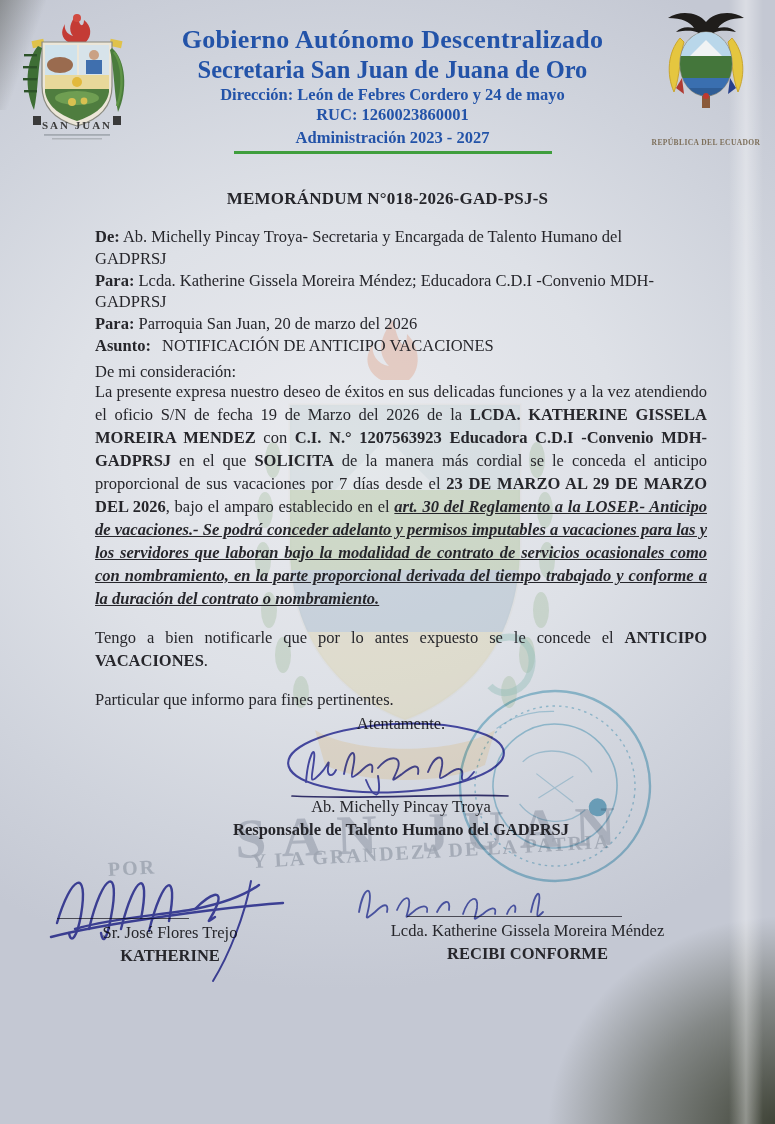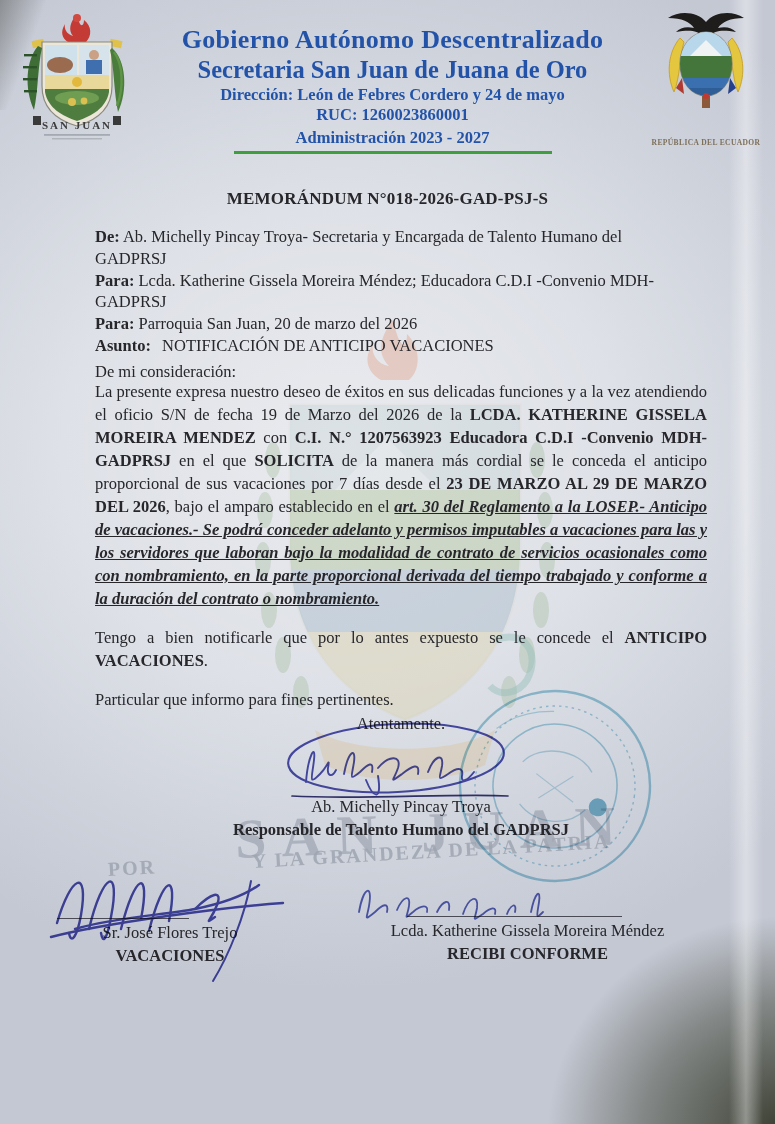--- a/index.html
+++ b/index.html
@@ -249,21 +249,21 @@
       <path d="M186,44 C190,24 196,20 194,34 C192,48 190,52 198,44"></path>
     </g>
   </svg>
 
   <div class="signer1-name">Ab. Michelly Pincay Troya</div>
   <div class="signer1-role">Responsable de Talento Humano del GADPRSJ</div>
 
   <div class="sig-left">
     <div class="line"></div>
     <div>Sr. José Flores Trejo</div>
-    <div class="role">VACACIONES</div>
+    <div class="role">KATHERINE</div>
   </div>
 
   <div class="sig-right">
     <div class="line"></div>
     <div>Lcda. Katherine Gissela Moreira Méndez</div>
     <div class="role">RECIBI CONFORME</div>
   </div>
 
 </div>
 

